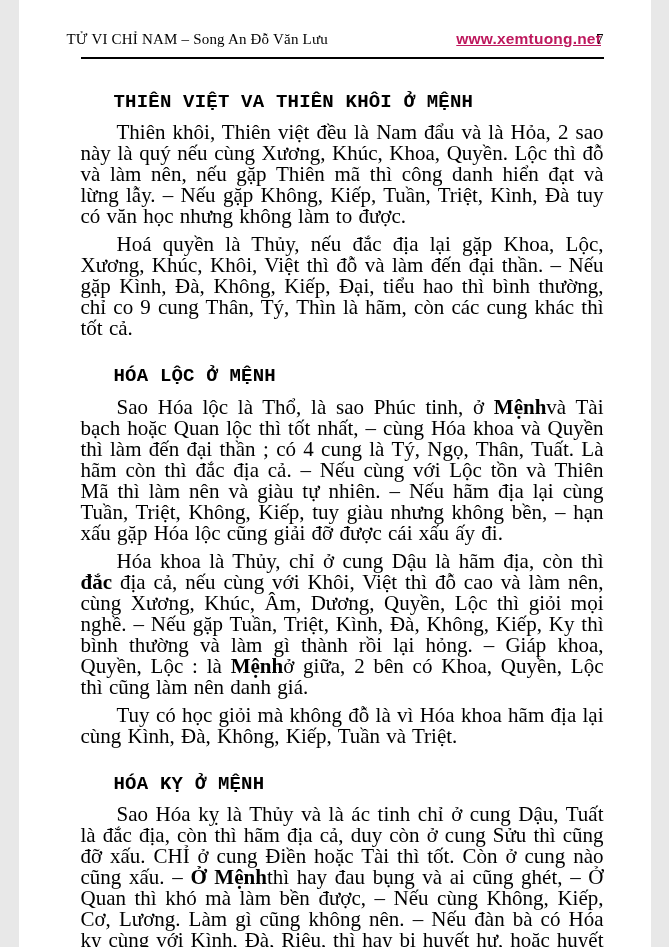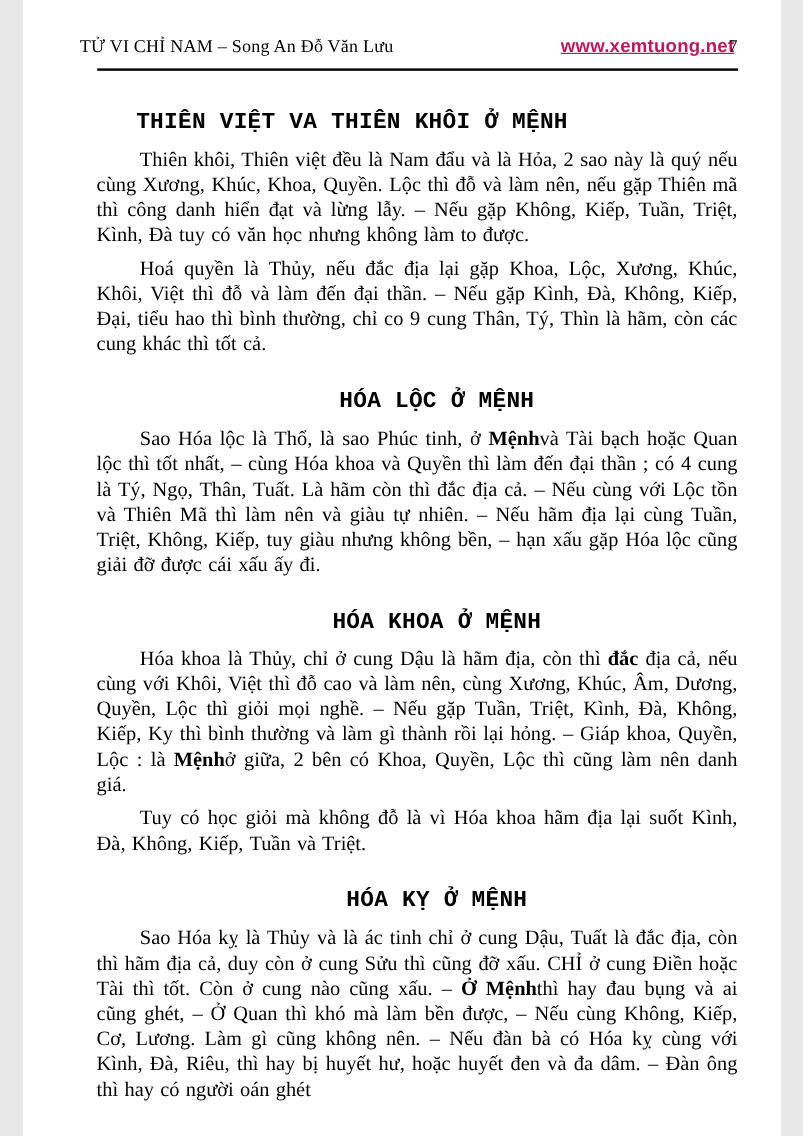--- a/index.html
+++ b/index.html
@@ -5,21 +5,21 @@
   html, body { margin: 0; padding: 0; background: #e8e8e8; }
   .page {
     position: relative;
     width: 632px;
     height: 947px;
     margin: 0 auto;
     background: #ffffff;
     color: #000000;
     font-family: "Liberation Serif", serif;
     box-sizing: border-box;
-    padding: 30px 36px 40px 62px;
+    padding: 30px 47px 40px 62px;
     overflow: hidden;
   }
   .hdr {
     display: flex;
     justify-content: space-between;
     align-items: baseline;
     margin-left: -14px;
   }
   .hdr-title {
     font-size: 15px;
@@ -48,23 +48,23 @@
   }
   .sec-h {
     font-size: 19px;
     font-weight: bold;
     line-height: 1.18;
     margin: 18px 0 9px 33px;
     letter-spacing: 0.2px;
     font-family: Liberation Mono, monospace;
   }
   .sec:first-of-type .sec-h { margin-top: 32px; }
-  .sec-gap .sec-h { margin-top: 26px; text-align: center; }
+  .sec-gap .sec-h { margin-top: 26px; }
   .para {
-    font-size: 17px;
+    font-size: 21px;
     line-height: 21px;
     text-align: justify;
     text-indent: 36px;
     margin: 0 0 7px 0;
     word-spacing: 1px;
   }
   .para b { font-weight: bold; }
 </style>
 </head>
 <body>
@@ -86,23 +86,22 @@
   <section class="sec">
     <p class="para">Hoá quyền là Thủy, nếu đắc địa lại gặp Khoa, Lộc, Xương, Khúc, Khôi, Việt thì đỗ và làm đến đại thần. – Nếu gặp Kình, Đà, Không, Kiếp, Đại, tiểu hao thì bình thường, chỉ co 9 cung Thân, Tý, Thìn là hãm, còn các cung khác thì tốt cả.</p>
   </section>
 
   <section class="sec sec-gap">
     <h2 class="sec-h">HÓA LỘC Ở MỆNH</h2>
     <p class="para">Sao Hóa lộc là Thổ, là sao Phúc tinh, ở <b>Mệnh</b>và Tài bạch hoặc Quan lộc thì tốt nhất, – cùng Hóa khoa và Quyền thì làm đến đại thần ; có 4 cung là Tý, Ngọ, Thân, Tuất. Là hãm còn thì đắc địa cả. – Nếu cùng với Lộc tồn và Thiên Mã thì làm nên và giàu tự nhiên. – Nếu hãm địa lại cùng Tuần, Triệt, Không, Kiếp, tuy giàu nhưng không bền, – hạn xấu gặp Hóa lộc cũng giải đỡ được cái xấu ấy đi.</p>
   </section>
 
   <section class="sec sec-gap">
-    <h2 class="sec-h">HÓA KHOA Ở MỆNH</h2>
     <p class="para">Hóa khoa là Thủy, chỉ ở cung Dậu là hãm địa, còn thì <b>đắc</b> địa cả, nếu cùng với Khôi, Việt thì đỗ cao và làm nên, cùng Xương, Khúc, Âm, Dương, Quyền, Lộc thì giỏi mọi nghề. – Nếu gặp Tuần, Triệt, Kình, Đà, Không, Kiếp, Ky thì bình thường và làm gì thành rồi lại hỏng. – Giáp khoa, Quyền, Lộc : là <b>Mệnh</b>ở giữa, 2 bên có Khoa, Quyền, Lộc thì cũng làm nên danh giá.</p>
-    <p class="para">Tuy có học giỏi mà không đỗ là vì Hóa khoa hãm địa lại suốt Kình, Đà, Không, Kiếp, Tuần và Triệt.</p>
+    <p class="para">Tuy có học giỏi mà không đỗ là vì Hóa khoa hãm địa lại cùng Kình, Đà, Không, Kiếp, Tuần và Triệt.</p>
   </section>
 
   <section class="sec sec-gap">
     <h2 class="sec-h">HÓA KỴ Ở MỆNH</h2>
     <p class="para">Sao Hóa kỵ là Thủy và là ác tinh chỉ ở cung Dậu, Tuất là đắc địa, còn thì hãm địa cả, duy còn ở cung Sửu thì cũng đỡ xấu. CHỈ ở cung Điền hoặc Tài thì tốt. Còn ở cung nào cũng xấu. – <b>Ở Mệnh</b>thì hay đau bụng và ai cũng ghét, – Ở Quan thì khó mà làm bền được, – Nếu cùng Không, Kiếp, Cơ, Lương. Làm gì cũng không nên. – Nếu đàn bà có Hóa kỵ cùng với Kình, Đà, Riêu, thì hay bị huyết hư, hoặc huyết đen và đa dâm. – Đàn ông thì hay có người oán ghét</p>
   </section>
 
 </div>
 
 </body></html>

